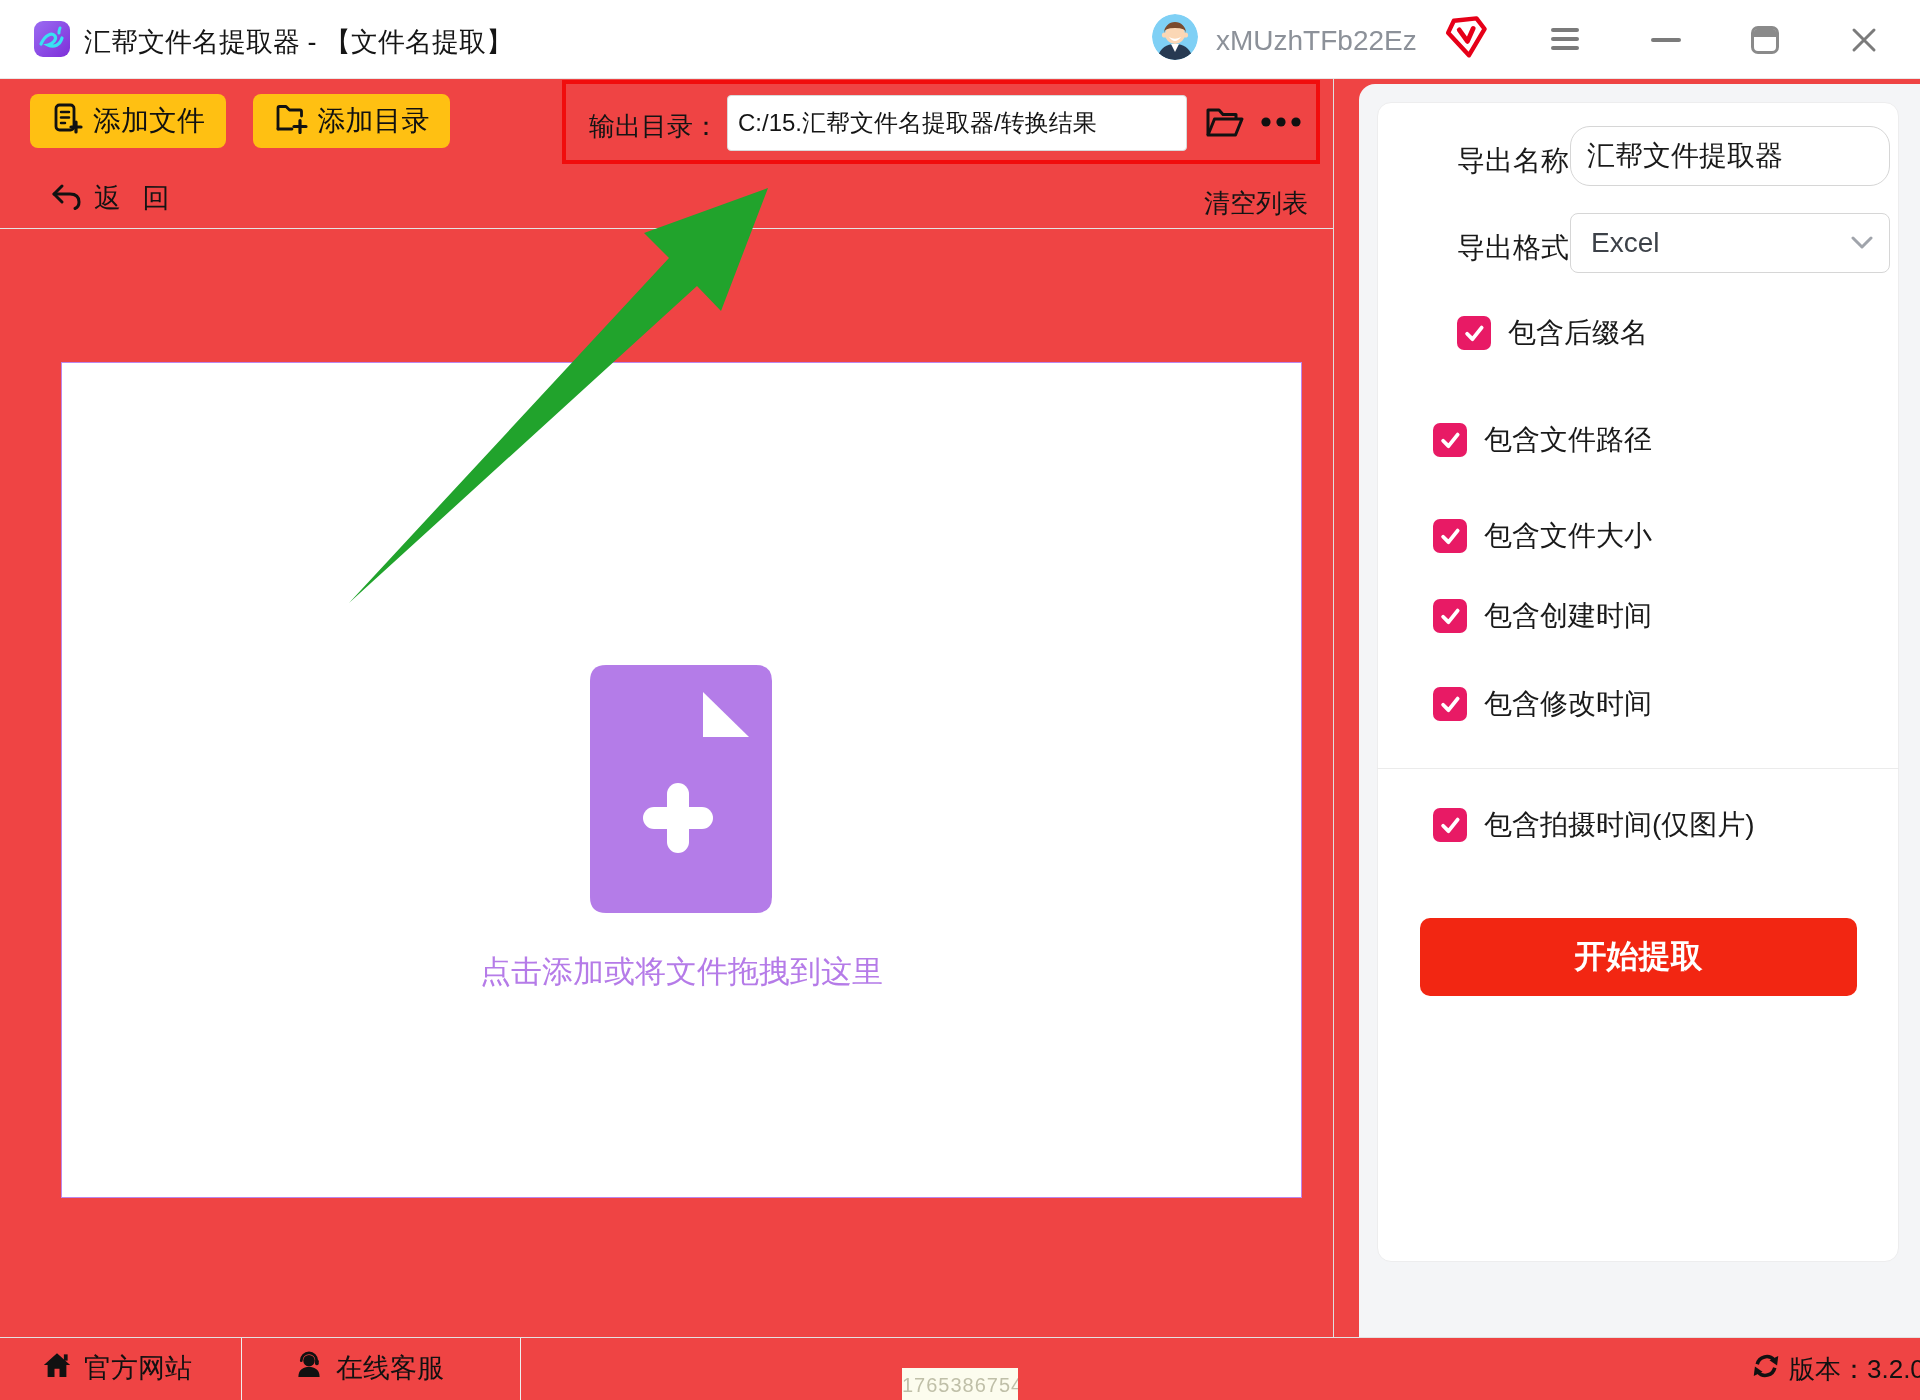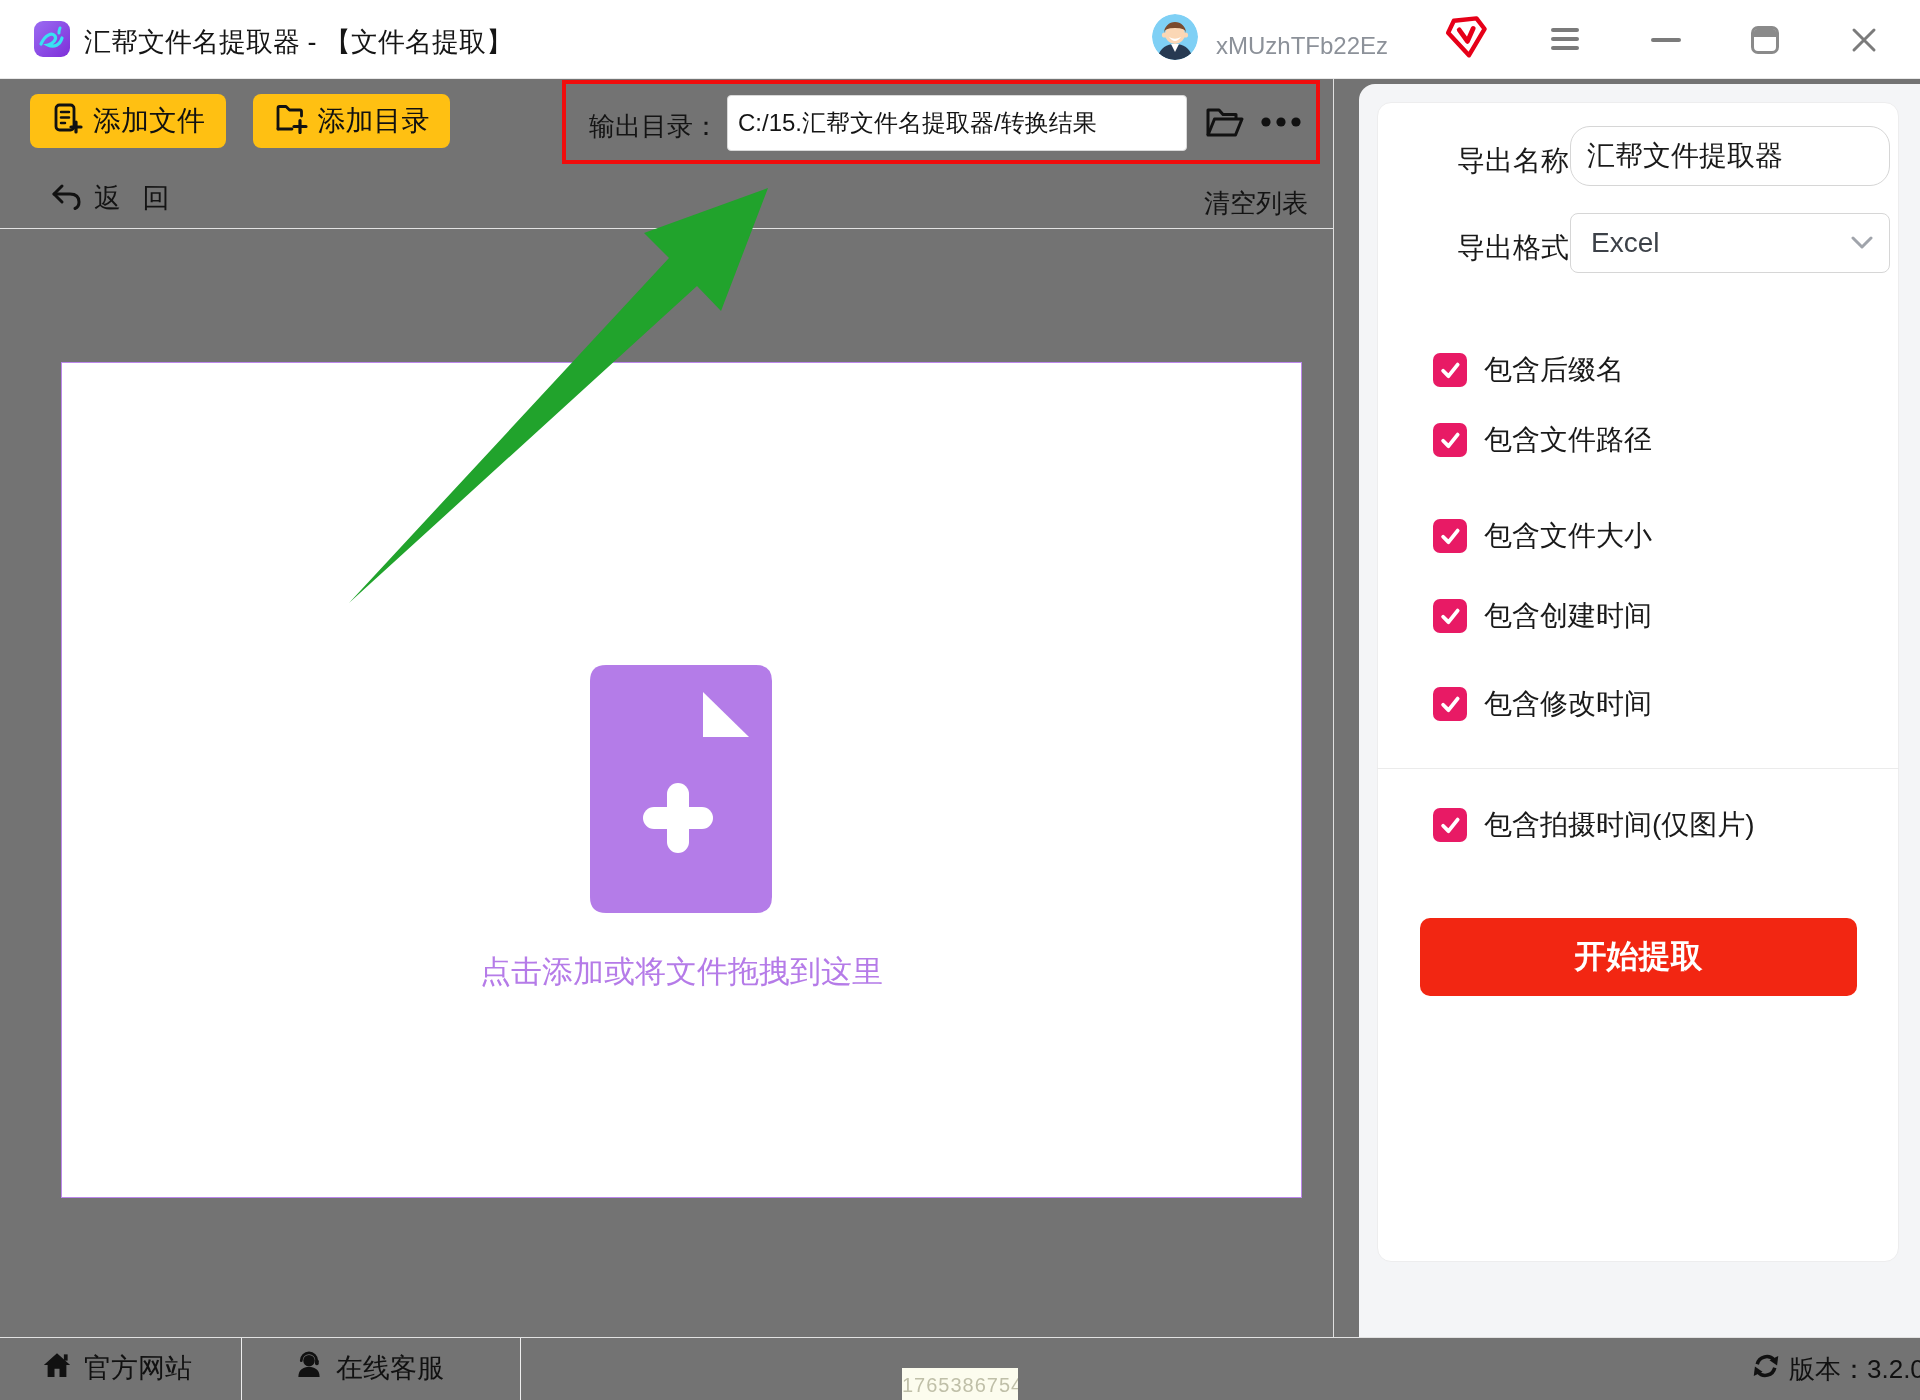--- a/index.html
+++ b/index.html
@@ -1,25 +1,25 @@
 <!DOCTYPE html>
 <html><head>
 <meta charset="utf-8">
 <style>
   * { margin:0; padding:0; box-sizing:border-box; }
   html,body { background:#fff; }
   body { font-family:"Liberation Sans", sans-serif; }
-  .window { position:relative; width:1920px; height:1400px; background:#737373; overflow:hidden; }
+  .window { position:relative; width:1920px; height:1400px; background:#ef4444; overflow:hidden; }
 
   
   .titlebar { position:absolute; left:0; top:0; width:1920px; height:79px; background:#fff; border-bottom:1px solid #E8E8E8; }
   .app-icon { position:absolute; left:33px; top:20px; width:38px; height:38px; }
   .window-title { position:absolute; left:84px; top:24px; font-size:27px; font-weight:500; color:#151515; white-space:nowrap; }
   .avatar { position:absolute; left:1152px; top:14px; width:46px; height:46px; border-radius:50%; overflow:hidden; }
-  .username { position:absolute; left:1216px; top:32px; font-size:24px; color:#8C9199; }
+  .username { position:absolute; left:1216px; top:25px; font-size:28px; color:#8C9199; }
   .vip-badge { position:absolute; left:1446px; top:15px; width:42px; height:44px; transform:rotate(-6deg); }
   .winbtn { position:absolute; cursor:default; }
   .menu-btn { left:1551px; top:28px; width:30px; height:24px; }
   .menu-btn i { display:block; width:28px; height:4px; background:#7B7B7B; border-radius:2px; margin-bottom:5px; }
   .min-btn { left:1651px; top:38px; width:30px; height:4px; background:#7B7B7B; border-radius:2px; }
   .max-btn { left:1751px; top:26px; width:28px; height:28px; border:3px solid #8A8A8A; border-radius:7px; }
   .max-btn i { display:block; height:8px; background:#8A8A8A; border-radius:3px 3px 0 0; }
   .close-btn { left:1851px; top:27px; width:26px; height:26px; }
 
   
@@ -56,21 +56,21 @@
   .lbl-name { left:1457px; top:142px; }
   .lbl-fmt  { left:1457px; top:229px; }
   .name-input { position:absolute; left:1570px; top:126px; width:320px; height:60px; border:1px solid #D6D6D6; border-radius:20px;
     font-size:28px; color:#1A1A1A; padding:0 16px; font-family:"Liberation Sans", sans-serif; background:#fff; }
   .fmt-select { position:absolute; left:1570px; top:213px; width:320px; height:60px; border:1px solid #D6D6D6; border-radius:8px;
     background:#fff; display:flex; align-items:center; cursor:pointer; }
   .fmt-select .val { font-size:28px; color:#3C4148; padding-left:20px; flex:1; }
   .fmt-select svg { margin-right:16px; }
 
   .opt-row { position:absolute; left:1433px; height:34px; display:flex; align-items:center; gap:17px; cursor:pointer; }
-  .opt-1 { top:353px; } .opt-2 { top:423px; } .opt-3 { top:511px;margin-top:8px; } .opt-4 { top:599px; } .opt-5 { top:687px; } .opt-photo { top:808px; }
+  .opt-1 { top:316px;margin-left:24px; } .opt-2 { top:423px; } .opt-3 { top:511px;margin-top:8px; } .opt-4 { top:599px; } .opt-5 { top:687px; } .opt-photo { top:808px; }
   .checkbox { width:34px; height:34px; border-radius:7px; background:#E81A65; display:flex; align-items:center; justify-content:center; flex:none; }
   .opt-label { font-size:28px; color:#1A1A1A; white-space:nowrap; }
   .options-divider { position:absolute; left:1377px; top:768px; width:522px; height:1px; background:#EBEBEB; }
 
   .start-btn { position:absolute; left:1420px; top:918px; width:437px; height:78px; background:#F22612; color:#fff;
     font-size:32px; font-weight:bold; border:none; border-radius:10px; cursor:pointer; font-family:"Liberation Sans", sans-serif; }
 
   
   .footer-border { position:absolute; left:0; top:1337px; width:1920px; height:1px; background:#E2E2E2; }
   .footer-sep { position:absolute; top:1338px; width:1px; height:62px; background:#EEEEEE; }

